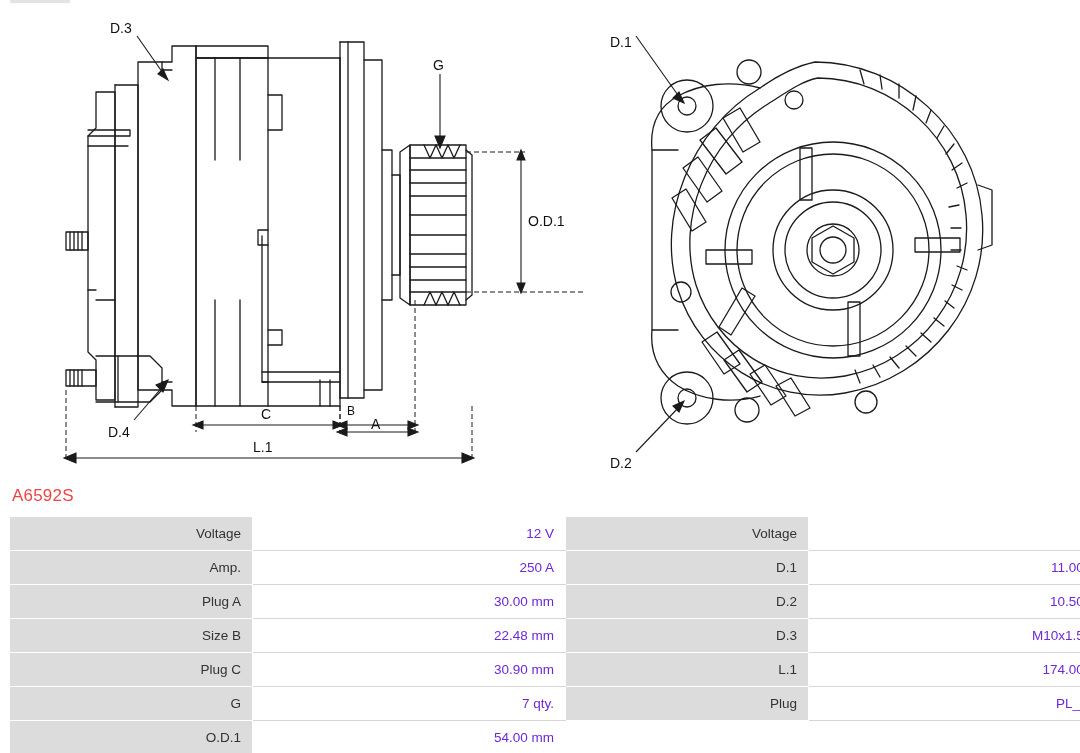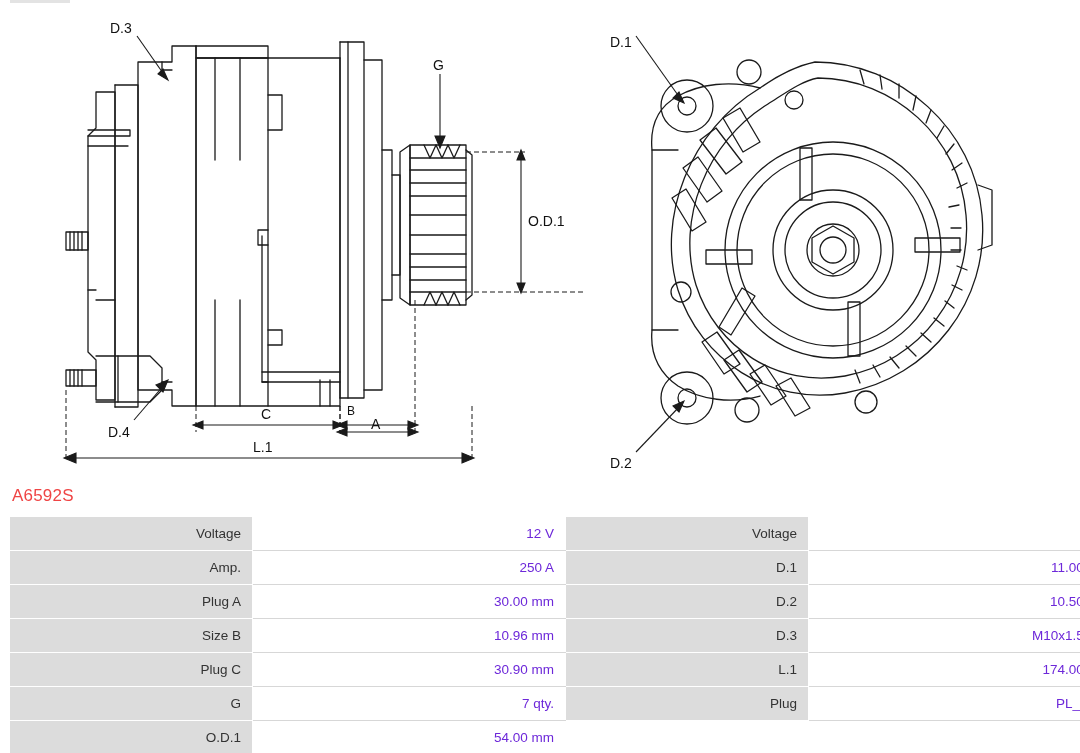--- a/index.html
+++ b/index.html
@@ -303,21 +303,21 @@
         <td class="val">11.00 mm</td>
       </tr>
       <tr>
         <td class="lbl">Plug A</td>
         <td class="val">30.00 mm</td>
         <td class="lbl">D.2</td>
         <td class="val">10.50 mm</td>
       </tr>
       <tr>
         <td class="lbl">Size B</td>
-        <td class="val">10.96 mm</td>
+        <td class="val">22.48 mm</td>
         <td class="lbl">D.3</td>
         <td class="val">M10x1.5 mm</td>
       </tr>
       <tr>
         <td class="lbl">Plug C</td>
         <td class="val">30.90 mm</td>
         <td class="lbl">L.1</td>
         <td class="val">174.00 mm</td>
       </tr>
       <tr>

